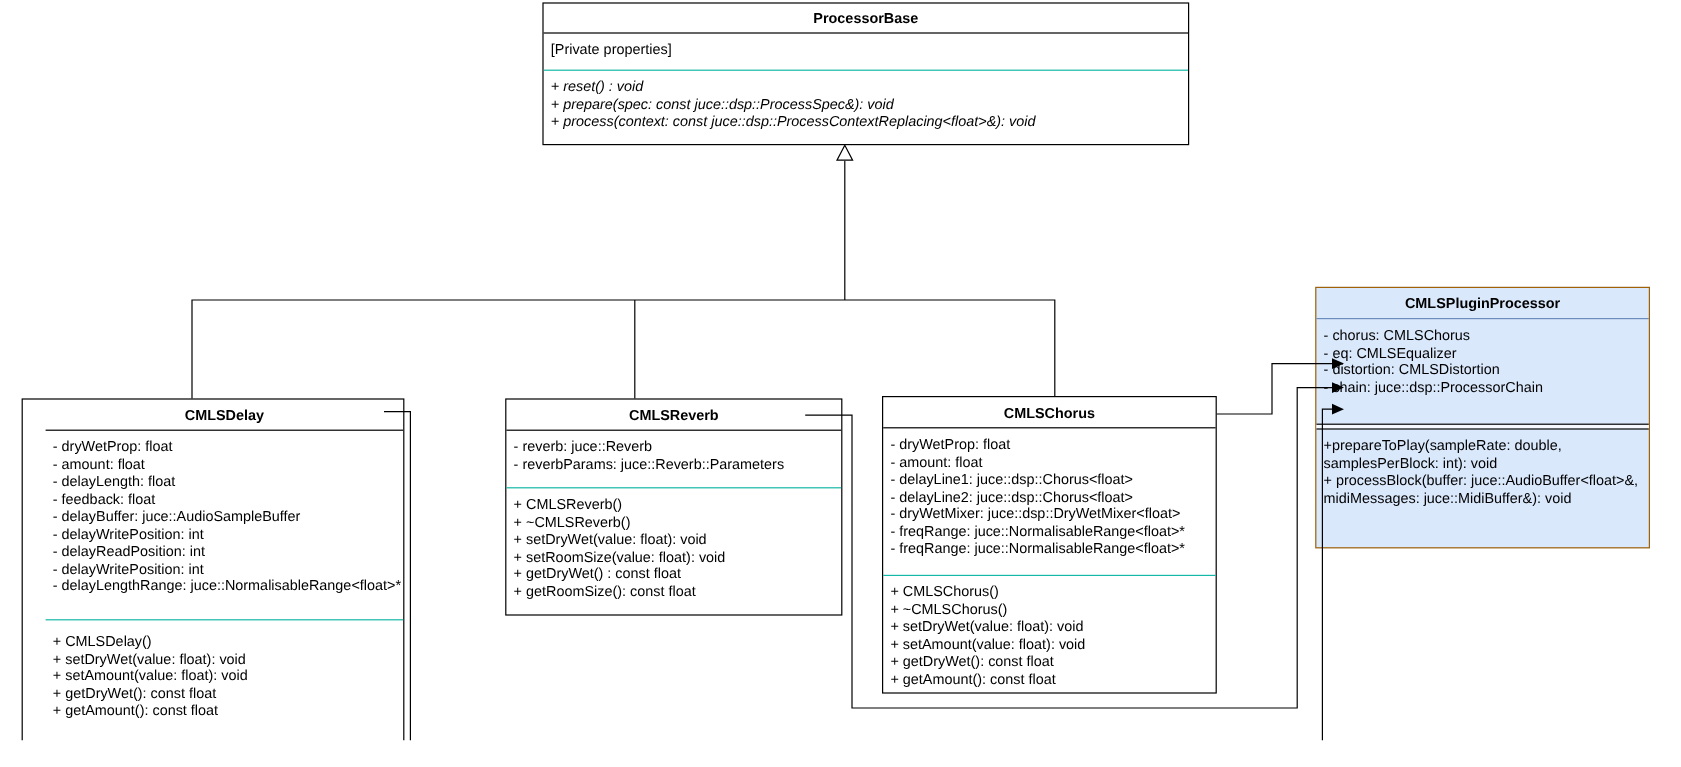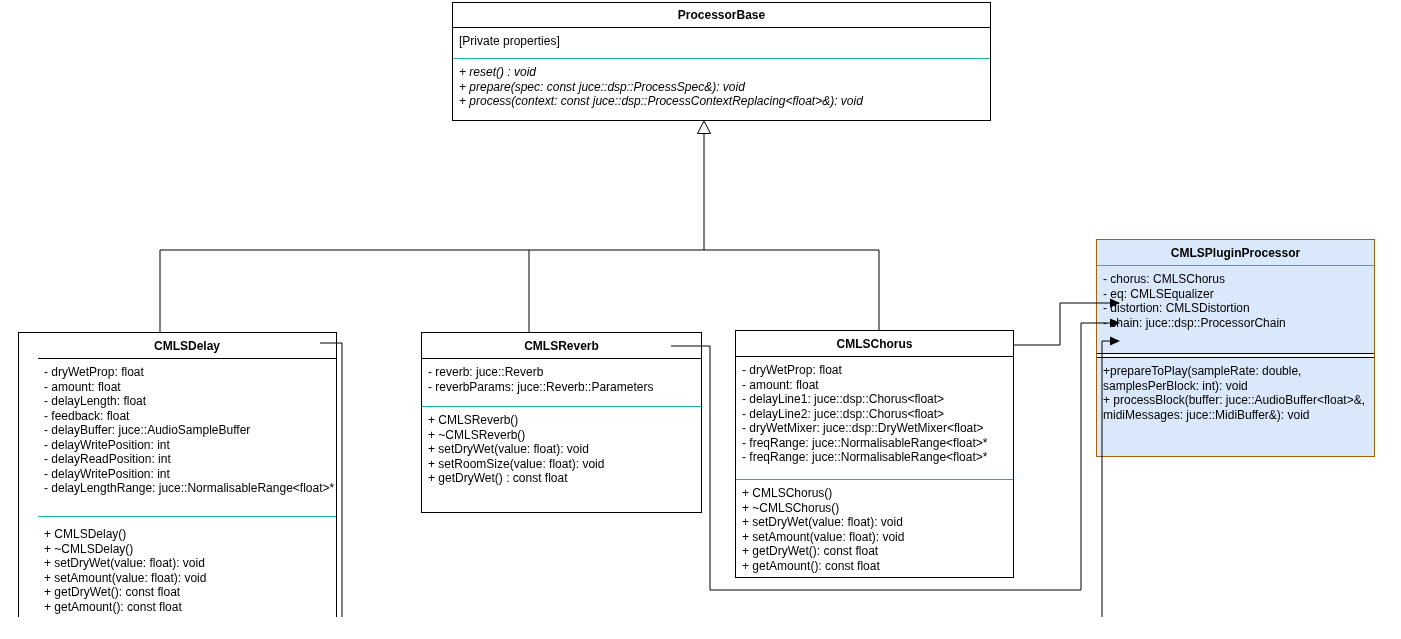--- a/index.html
+++ b/index.html
@@ -113,40 +113,40 @@
       <div class="row">- delayLength: float</div>
       <div class="row">- feedback: float</div>
       <div class="row">- delayBuffer: juce::AudioSampleBuffer</div>
       <div class="row">- delayWritePosition: int</div>
       <div class="row">- delayReadPosition: int</div>
       <div class="row">- delayWritePosition: int</div>
       <div class="row">- delayLengthRange: juce::NormalisableRange&lt;float&gt;*</div>
     </div>
     <div class="uml-section methods fill">
       <div class="row">+ CMLSDelay()</div>
-      <div class="row">+ ~CMLSDelay()</div>
       <div class="row">+ setDryWet(value: float): void</div>
       <div class="row">+ setAmount(value: float): void</div>
       <div class="row">+ getDryWet(): const float</div>
       <div class="row">+ getAmount(): const float</div>
     </div>
   </div>
 
   <div class="uml-class" id="box-reverb">
     <div class="uml-title">CMLSReverb</div>
     <div class="uml-section attrs">
       <div class="row">- reverb: juce::Reverb</div>
       <div class="row">- reverbParams: juce::Reverb::Parameters</div>
     </div>
     <div class="uml-section methods fill">
       <div class="row">+ CMLSReverb()</div>
       <div class="row">+ ~CMLSReverb()</div>
       <div class="row">+ setDryWet(value: float): void</div>
       <div class="row">+ setRoomSize(value: float): void</div>
       <div class="row">+ getDryWet() : const float</div>
+      <div class="row">+ getRoomSize(): const float</div>
     </div>
   </div>
 
   <div class="uml-class" id="box-chorus">
     <div class="uml-title">CMLSChorus</div>
     <div class="uml-section attrs">
       <div class="row">- dryWetProp: float</div>
       <div class="row">- amount: float</div>
       <div class="row">- delayLine1: juce::dsp::Chorus&lt;float&gt;</div>
       <div class="row">- delayLine2: juce::dsp::Chorus&lt;float&gt;</div>

